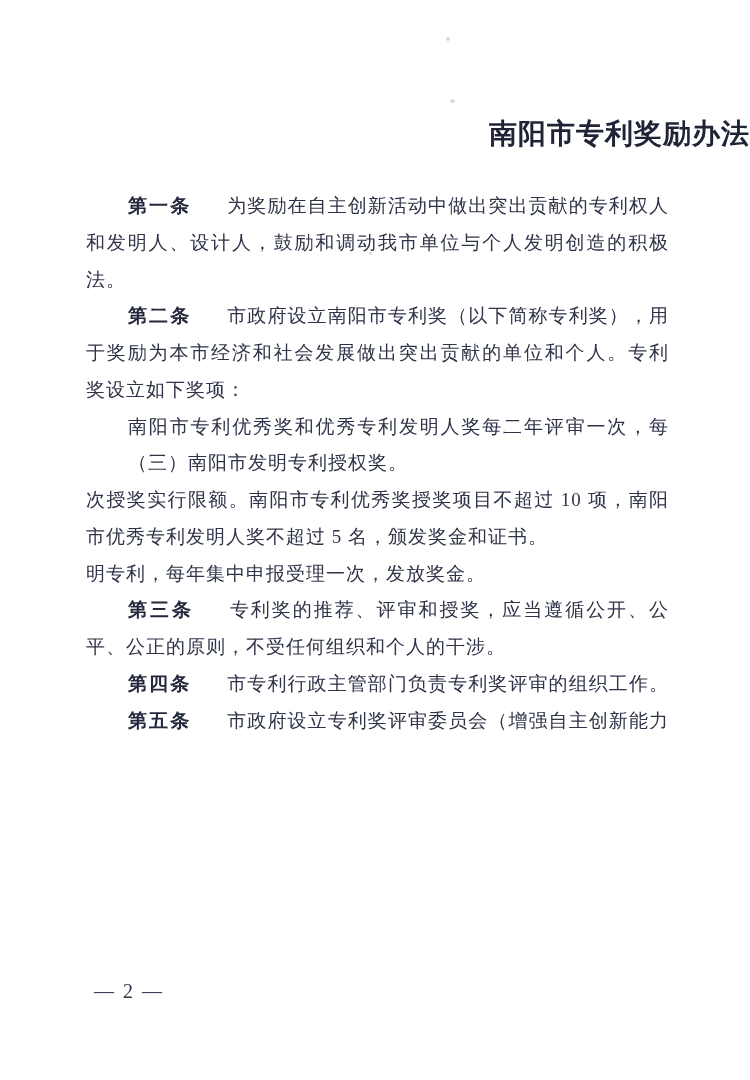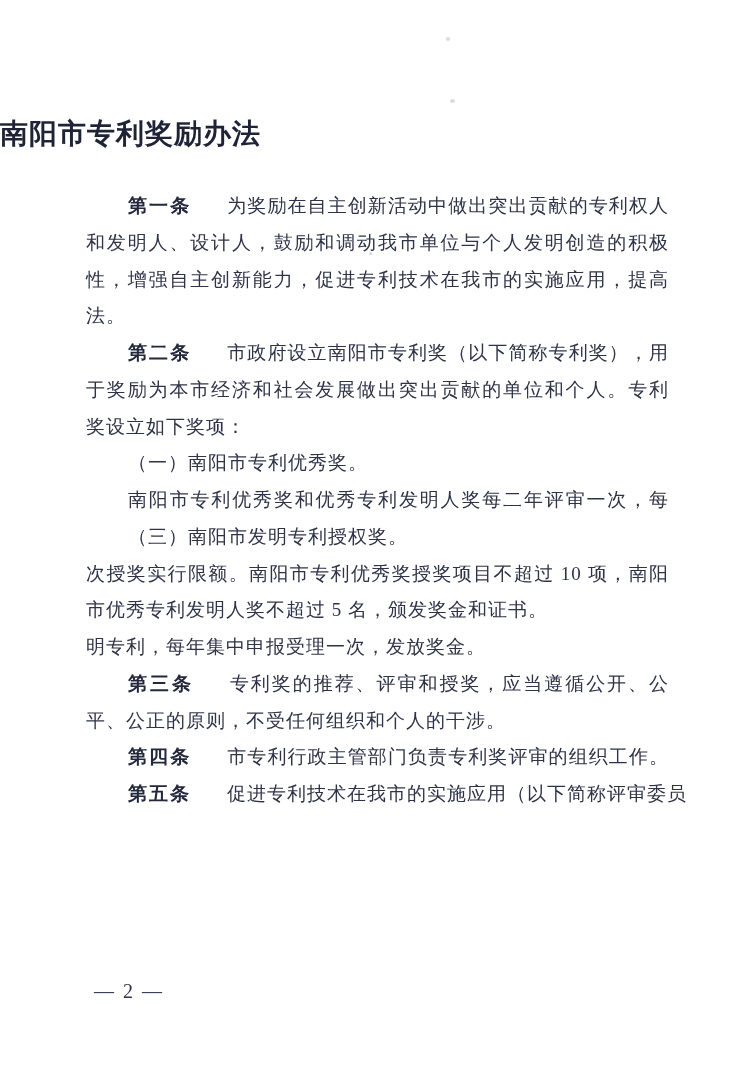--- a/index.html
+++ b/index.html
@@ -14,21 +14,21 @@
     height: 1080px;
     background: #ffffff;
     overflow: hidden;
     color: #2e3347;
   }
   .doc-title {
     position: absolute;
     top: 114px;
     left: 0;
     width: 750px;
-    text-align: left;
+    text-align: right;
     font-size: 28px;
     line-height: 40px;
     font-weight: 700;
     letter-spacing: 1px;
     color: #1e2336;
   }
   .content {
     position: absolute;
     top: 188px;
     left: 86px;
@@ -77,32 +77,30 @@
 
   <div class="speck s1"></div>
   <div class="speck s2"></div>
   <div class="speck s3"></div>
 
   <div class="doc-title">南阳市专利奖励办法</div>
 
   <div class="content">
     <div class="line fill ind"><b class="art">第一条</b><span>为奖励在自主创新活动中做出突出贡献的专利权人</span></div>
     <div class="line fill"><span>和发明人、设计人，鼓励和调动我市单位与个人发明创造的积极</span></div>
-    <div class="line fill"><span>性，增强自主创新能力，促进专利技术在我市的实施应用，提高</span></div>
     <div class="line"><span>法。</span></div>
     <div class="line fill ind"><b class="art">第二条</b><span>市政府设立南阳市专利奖（以下简称专利奖），用</span></div>
     <div class="line fill"><span>于奖励为本市经济和社会发展做出突出贡献的单位和个人。专利</span></div>
     <div class="line"><span>奖设立如下奖项：</span></div>
-    <div class="line ind"><span>（一）南阳市专利优秀奖。</span></div>
     <div class="line fill ind"><span>南阳市专利优秀奖和优秀专利发明人奖每二年评审一次，每</span></div>
     <div class="line ind"><span>（三）南阳市发明专利授权奖。</span></div>
     <div class="line fill"><span>次授奖实行限额。南阳市专利优秀奖授奖项目不超过 10 项，南阳</span></div>
     <div class="line"><span>市优秀专利发明人奖不超过 5 名，颁发奖金和证书。</span></div>
     <div class="line"><span>明专利，每年集中申报受理一次，发放奖金。</span></div>
     <div class="line fill ind"><b class="art">第三条</b><span>专利奖的推荐、评审和授奖，应当遵循公开、公</span></div>
     <div class="line"><span>平、公正的原则，不受任何组织和个人的干涉。</span></div>
     <div class="line fill ind"><b class="art">第四条</b><span>市专利行政主管部门负责专利奖评审的组织工作。</span></div>
-    <div class="line fill ind"><b class="art">第五条</b><span>促进专利技术在我市的实施应用（以下简称评审委员</span></div>
+    <div class="line fill ind"><b class="art">第五条</b><span>市政府设立专利奖评审委员会（增强自主创新能力</span></div>
   </div>
 
   <div class="page-number">— 2 —</div>
 
 </div>
 
 </body></html>

